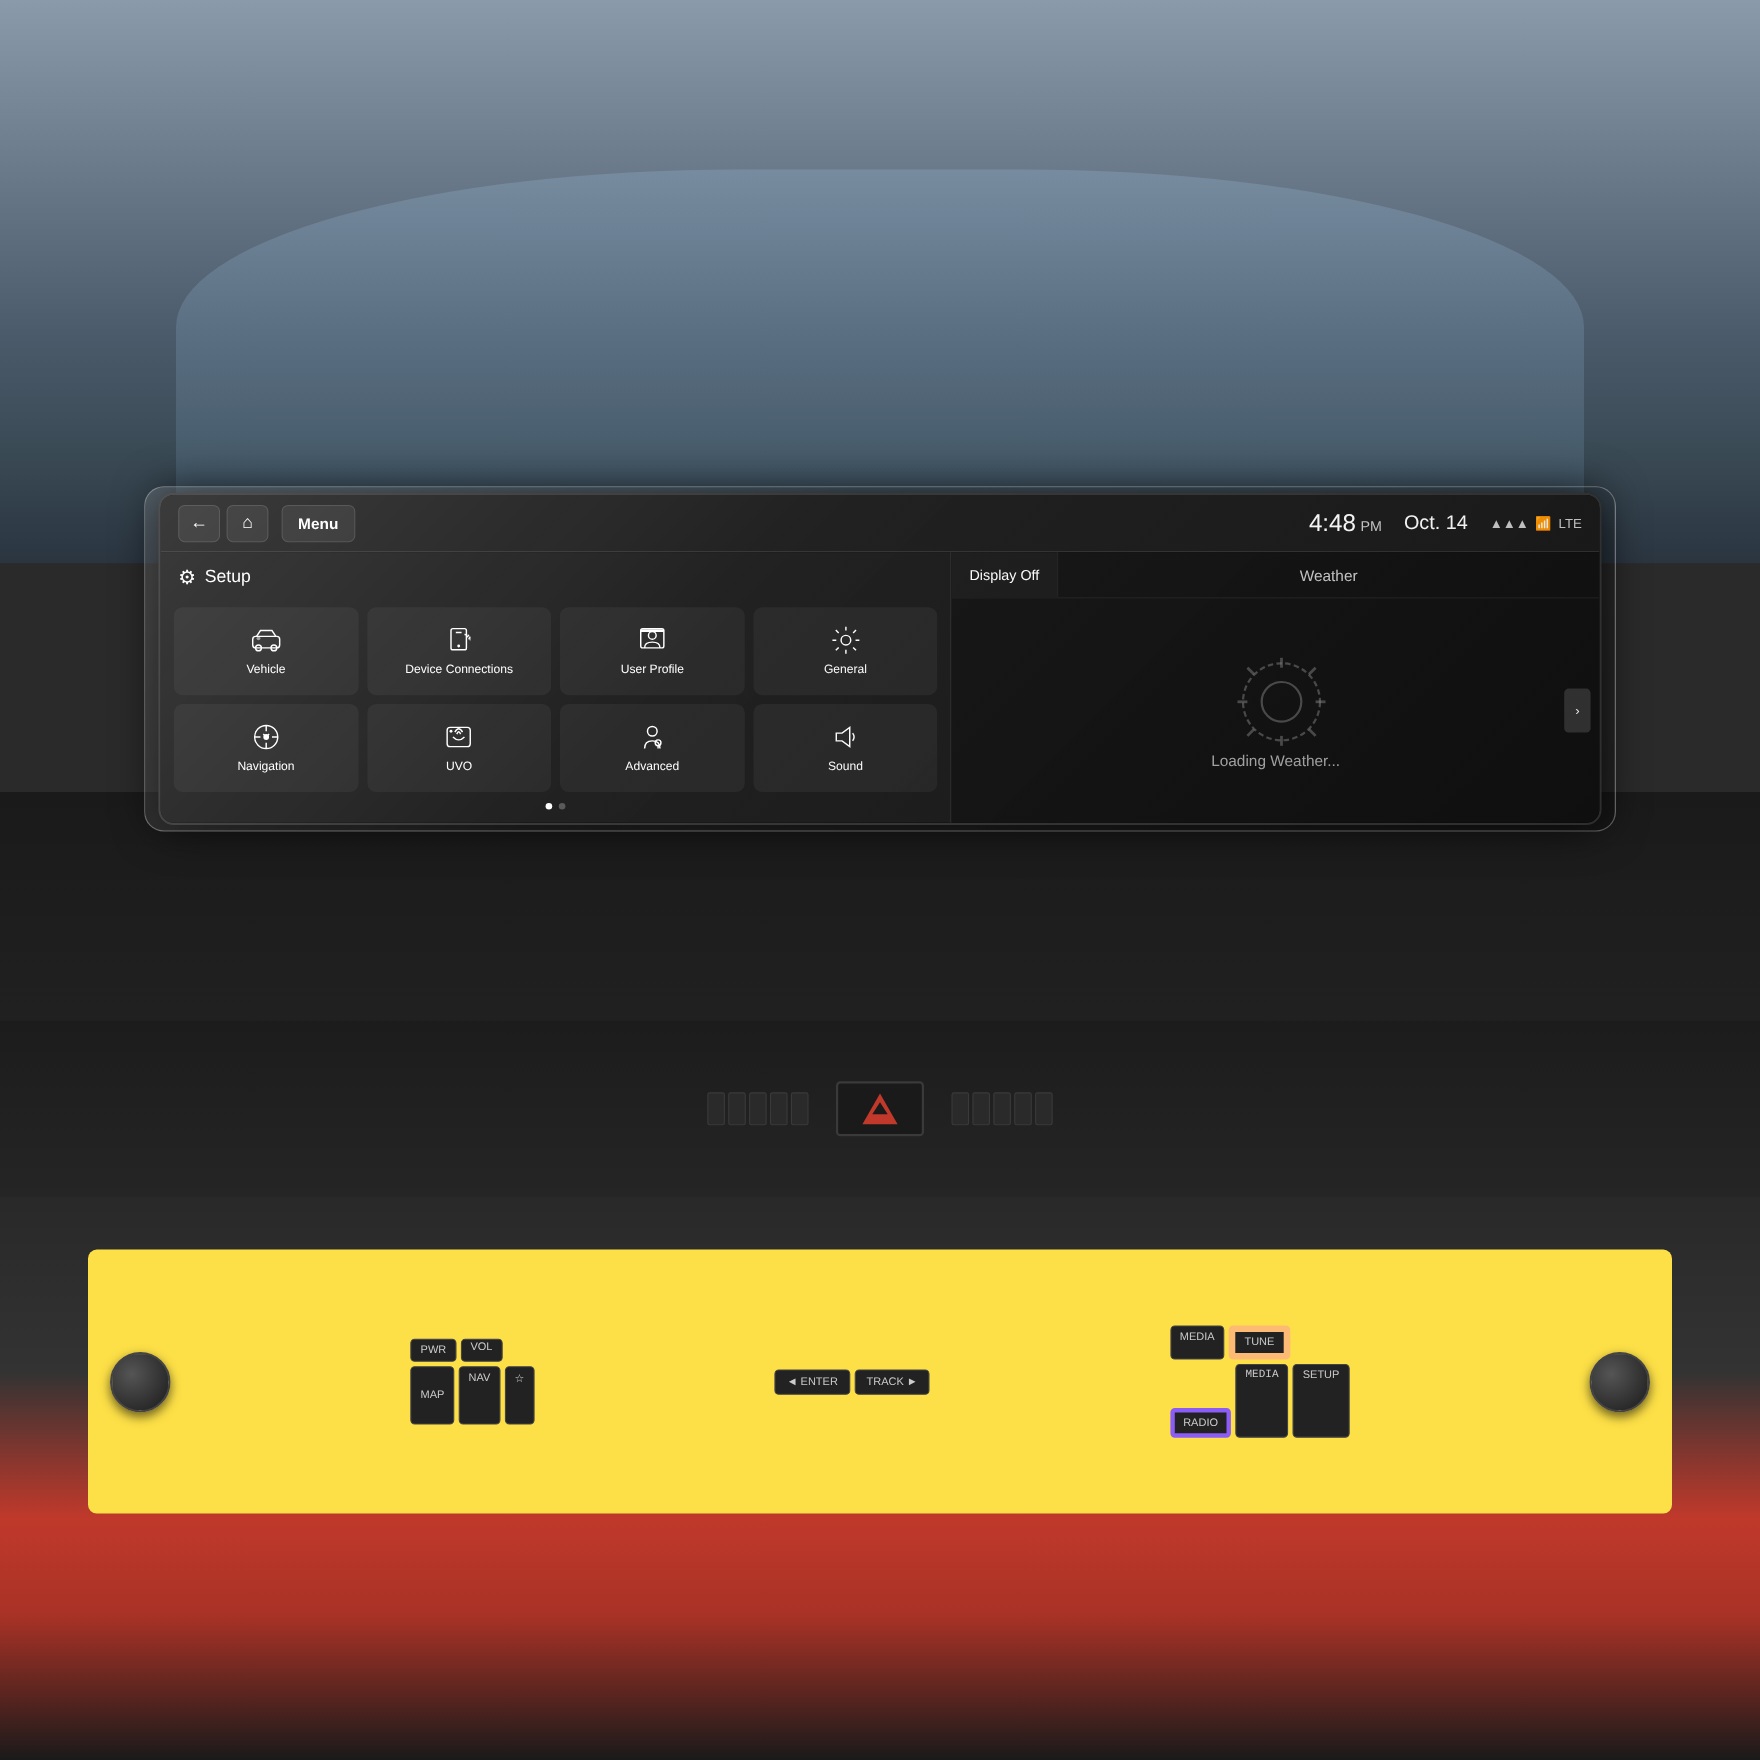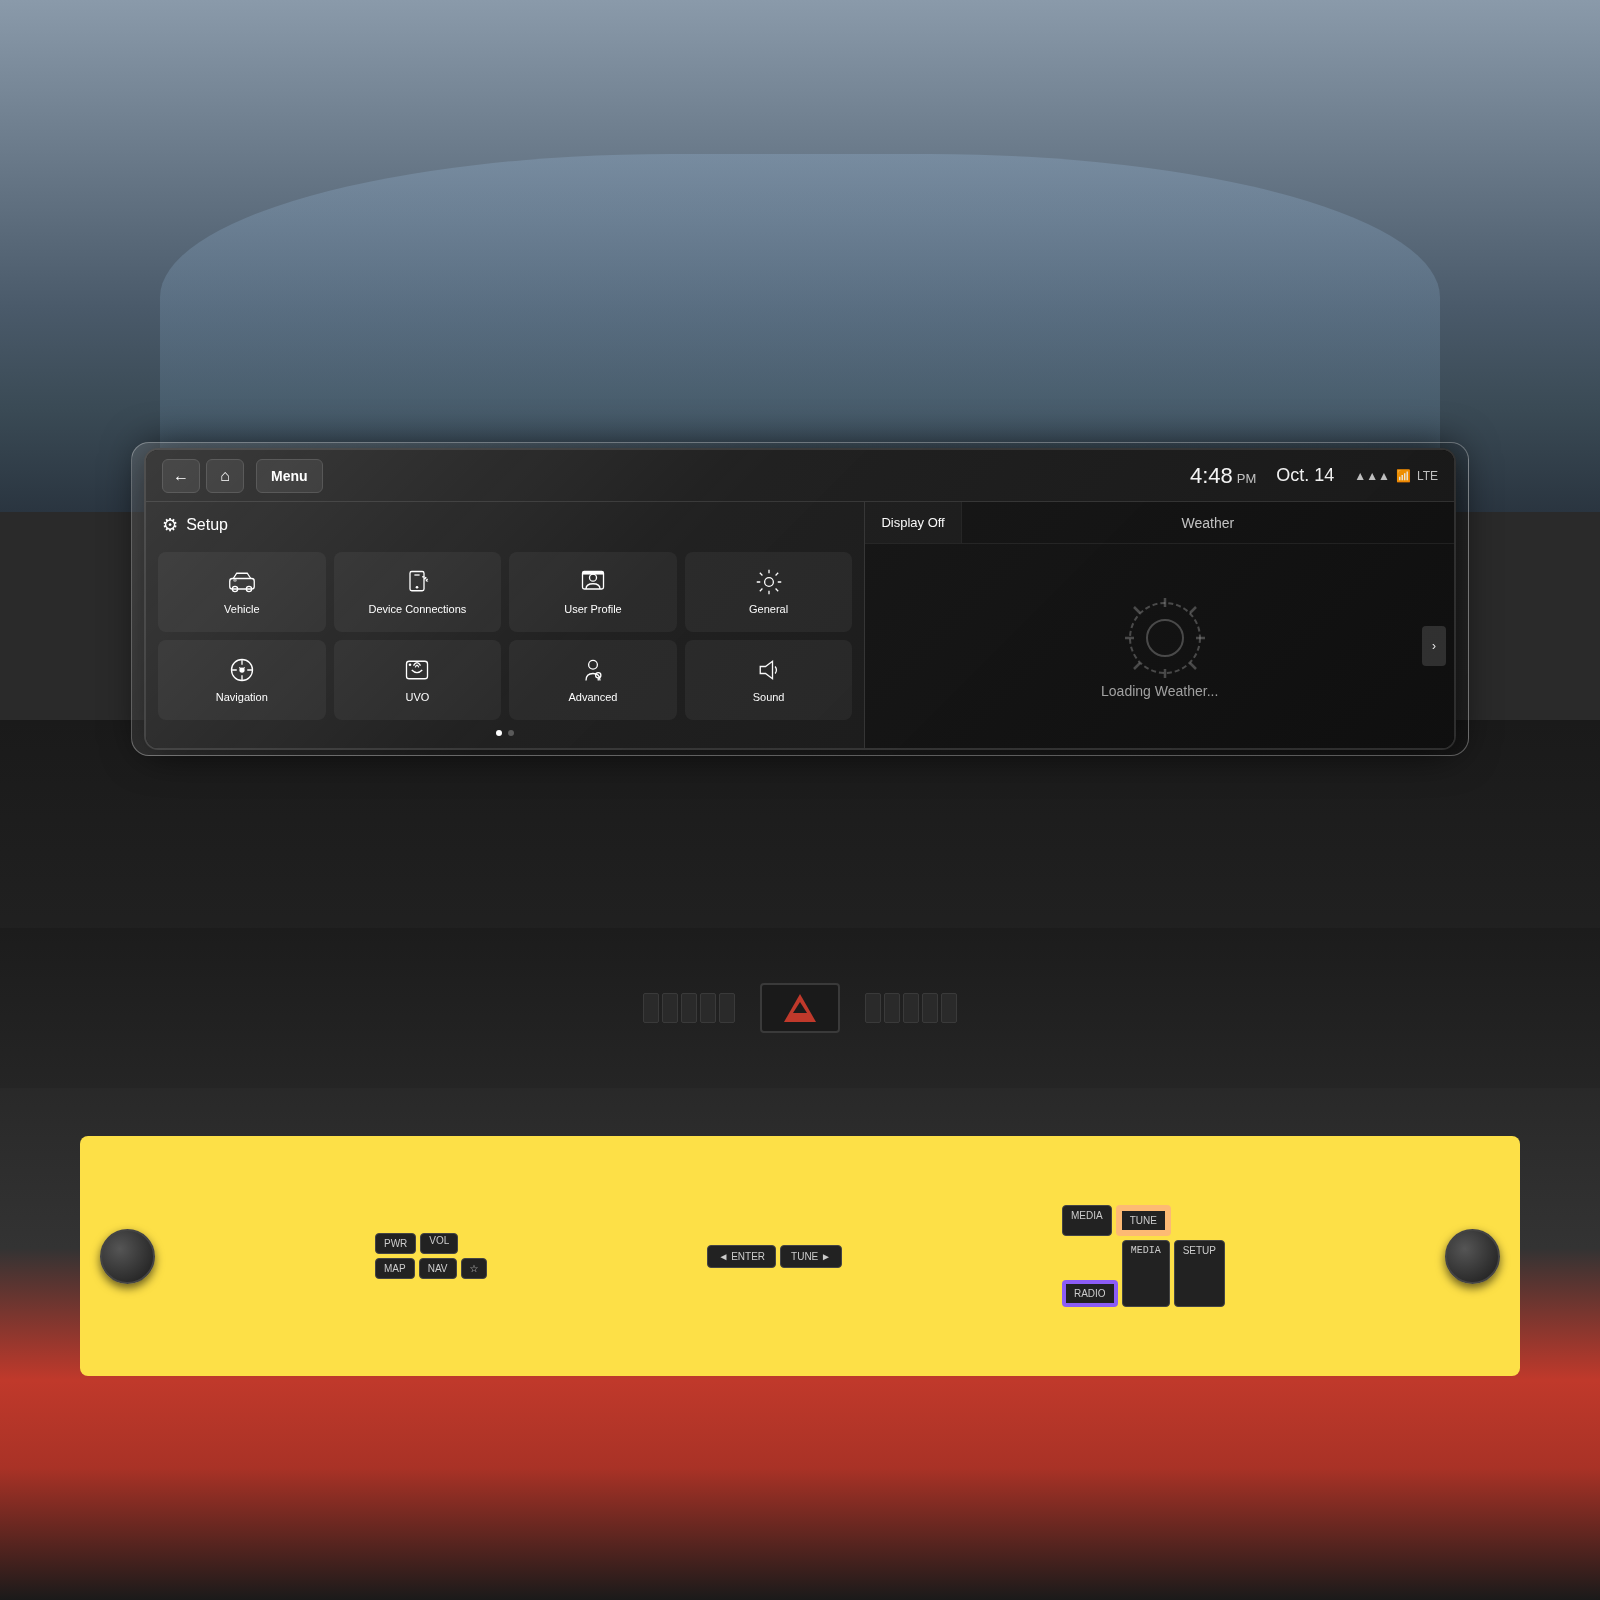--- a/index.html
+++ b/index.html
@@ -510,29 +510,29 @@
 <div style="position:absolute; bottom: 14%; left: 5%; right: 5%; height: 15%; display:flex; align-items:center; justify-content:space-between; background: #fde047; border-radius: 8px; padding: 0 20px; z-index: 5;">
 
   <div style="width:55px;height:55px;border-radius:50%;background:radial-gradient(circle at 35% 35%, #555,#1a1a1a);border:2px solid #444;box-shadow:0 4px 10px rgba(0,0,0,0.6);"></div>
 
   <div style="display:flex;flex-direction:column;gap:4px;">
     <div style="display:flex;gap:4px;">
       <div style="background:#222;border:1px solid #444;border-radius:4px;color:#ccc;padding:4px 8px;font-size:10px;cursor:pointer;">PWR</div>
       <div style="background:#222;border:1px solid #444;border-radius:4px;color:#ccc;padding:1px 8px;font-size:10px;cursor:pointer;">VOL</div>
     </div>
     <div style="display:flex;gap:4px;">
-      <div style="background:#222;border:1px solid #444;border-radius:4px;color:#ccc;padding:4px 8px;font-size:10px;cursor:pointer;">MAP</div>
+      <div style="background:#222;border:1px solid #444;border-radius:4px;color:#ccc;padding:20px 8px;font-size:10px;cursor:pointer;">MAP</div>
       <div style="background:#222;border:1px solid #444;border-radius:4px;color:#ccc;padding:4px 8px;font-size:10px;cursor:pointer;">NAV</div>
       <div style="background:#222;border:1px solid #444;border-radius:4px;color:#ccc;padding:4px 8px;font-size:10px;cursor:pointer;">☆</div>
     </div>
   </div>
 
   <div style="display:flex;gap:4px;align-items:center;">
     <div style="background:#222;border:1px solid #444;border-radius:4px;color:#ccc;padding:5px 10px;font-size:10px;cursor:pointer;">◄ ENTER</div>
-    <div style="background:#222;border:1px solid #444;border-radius:4px;color:#ccc;padding:5px 10px;font-size:10px;cursor:pointer;">TUNE ►</div>
+    <div style="background:#222;border:1px solid #444;border-radius:4px;color:#ccc;padding:5px 10px;font-size:10px;cursor:pointer;">TRACK ►</div>
   </div>
 
   <div style="display:flex;flex-direction:column;gap:4px;">
     <div style="display:flex;gap:4px;">
       <div style="background:#222;border:1px solid #444;border-radius:4px;color:#ccc;padding:4px 8px;font-size:10px;cursor:pointer;">MEDIA</div>
       <div style="background:#222;border:6px solid #fdba74;border-radius:4px;color:#ccc;padding:4px 8px;font-size:10px;cursor:pointer;">TUNE</div>
     </div>
     <div style="display:flex;gap:4px;">
       <div style="background:#222;border:4px solid #8b5cf6;border-radius:4px;color:#ccc;padding:4px 8px;font-size:10px;cursor:pointer;margin-top:40px;">RADIO</div>
       <div style="background:#222;border:1px solid #444;border-radius:4px;color:#ccc;padding:4px 8px;font-size:10px;cursor:pointer;font-family:Liberation Mono, monospace;">MEDIA</div>

